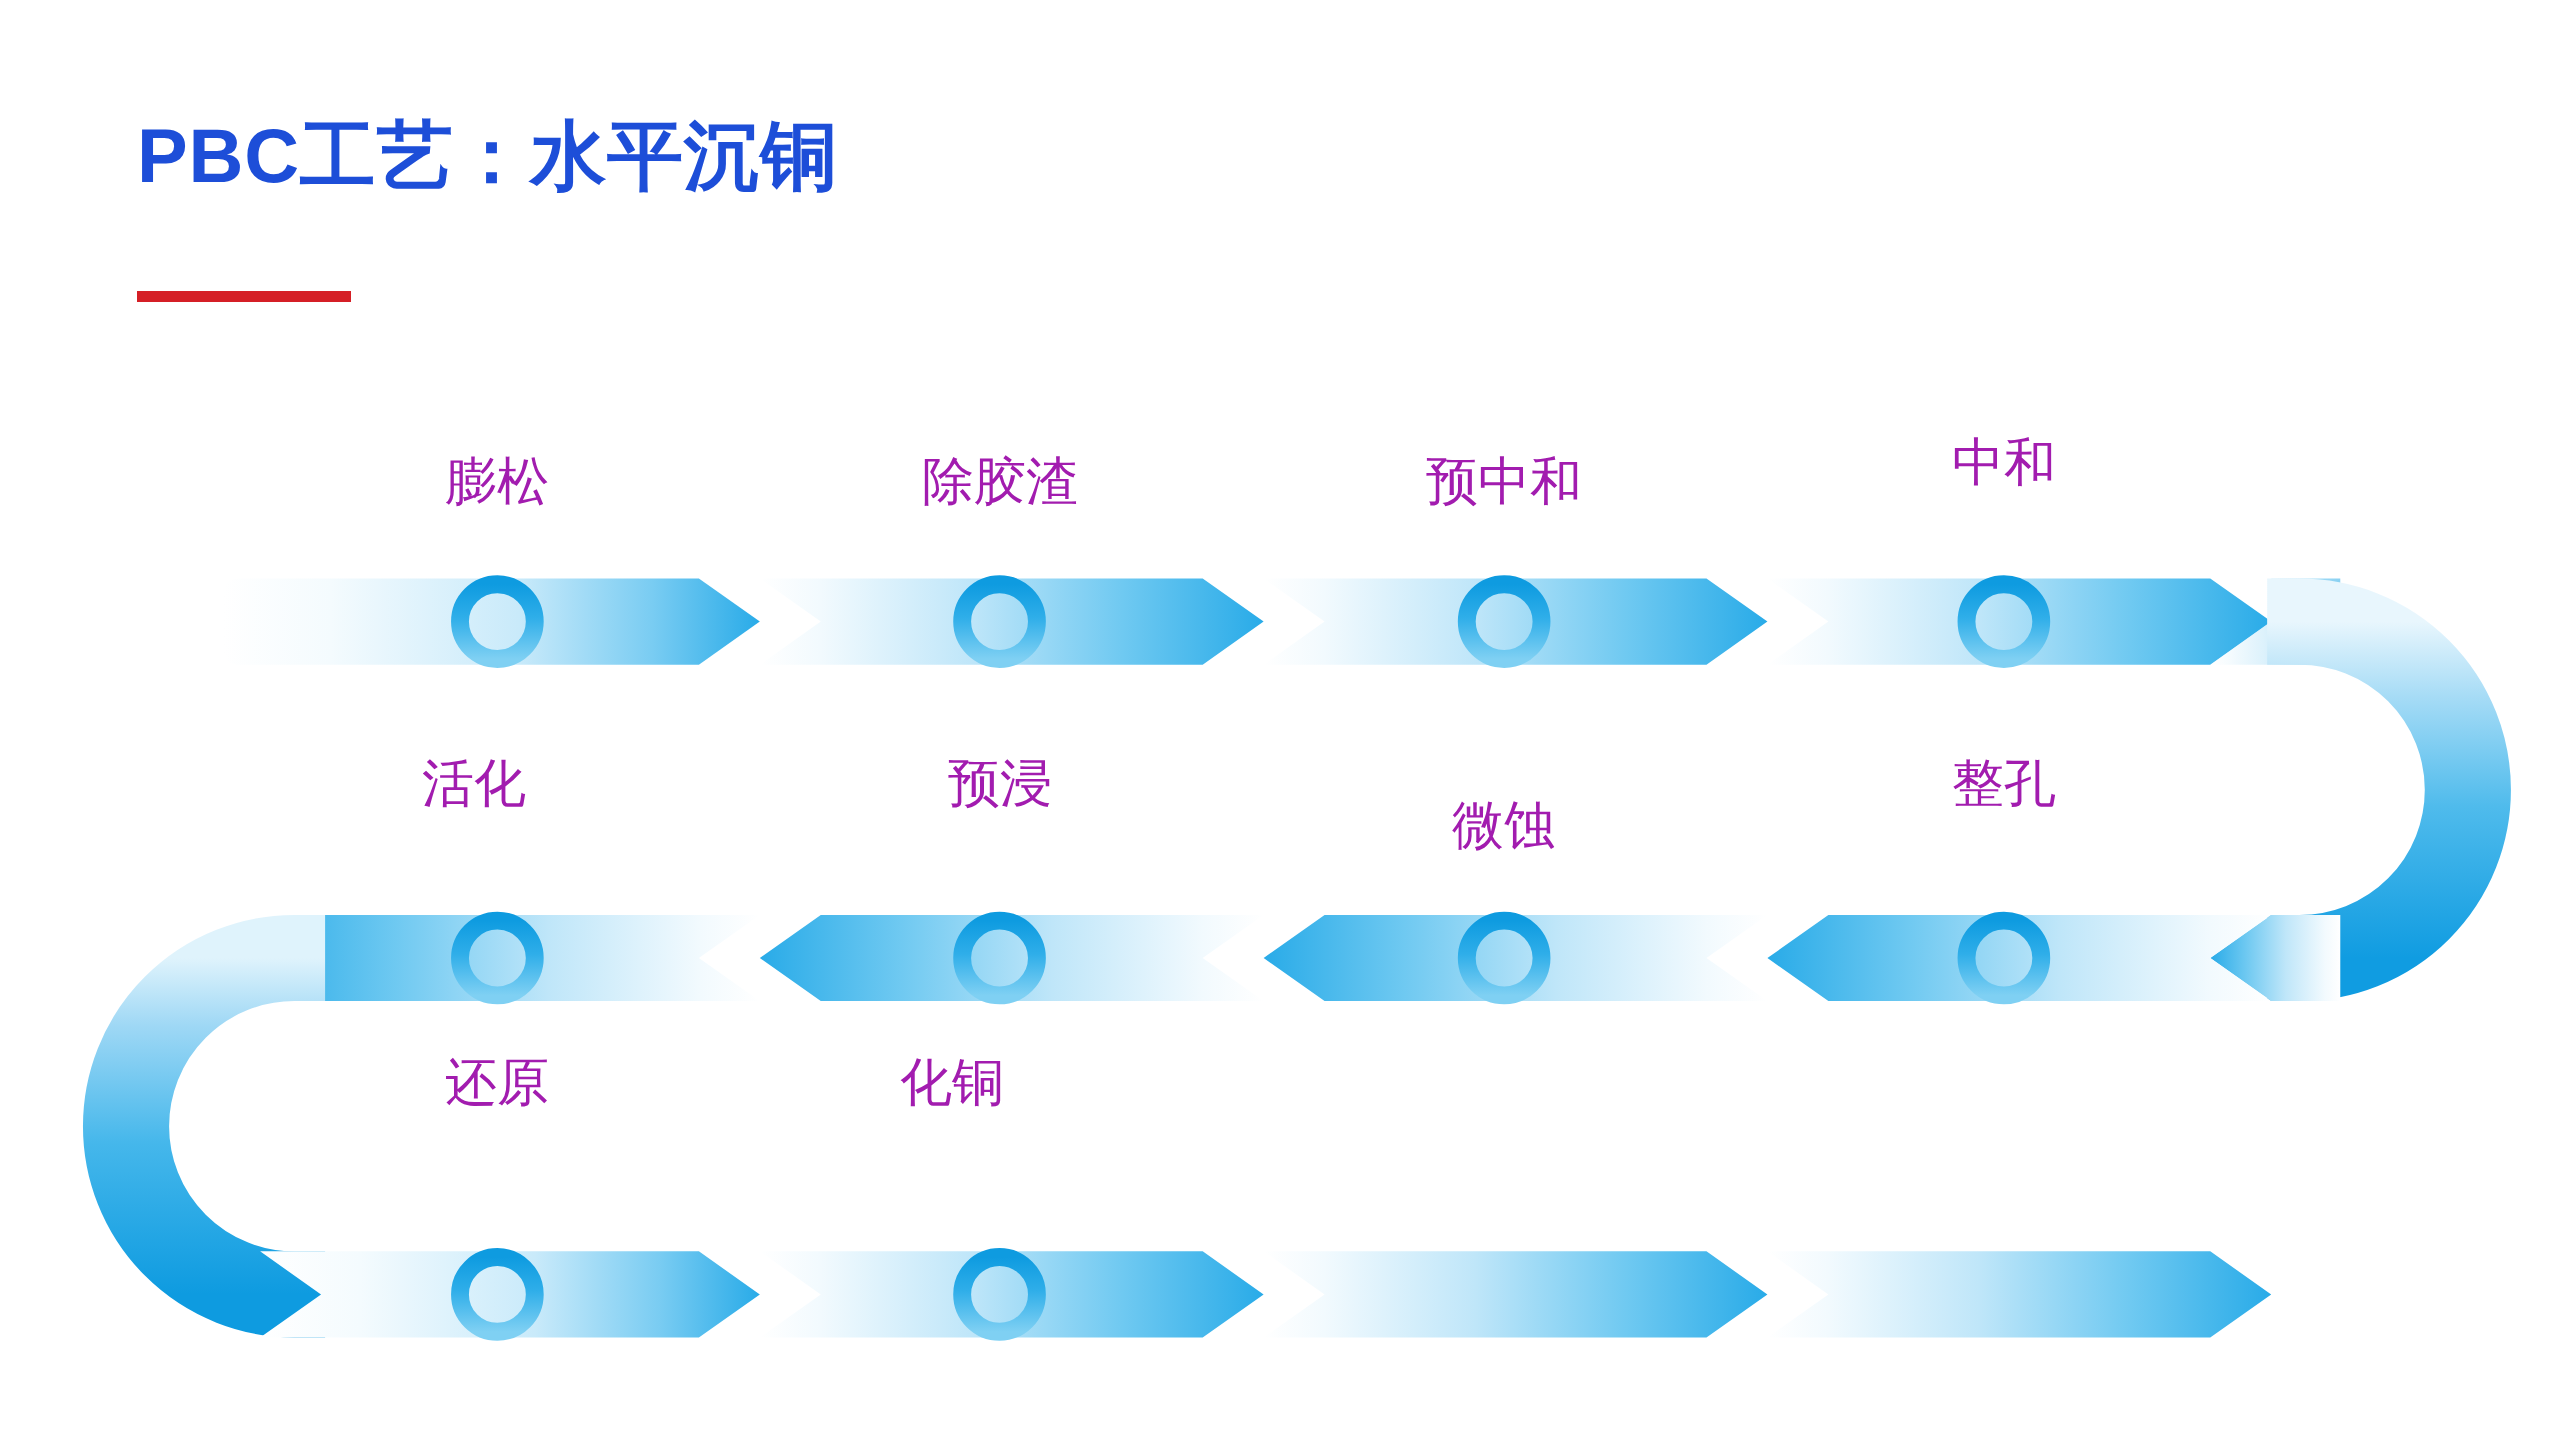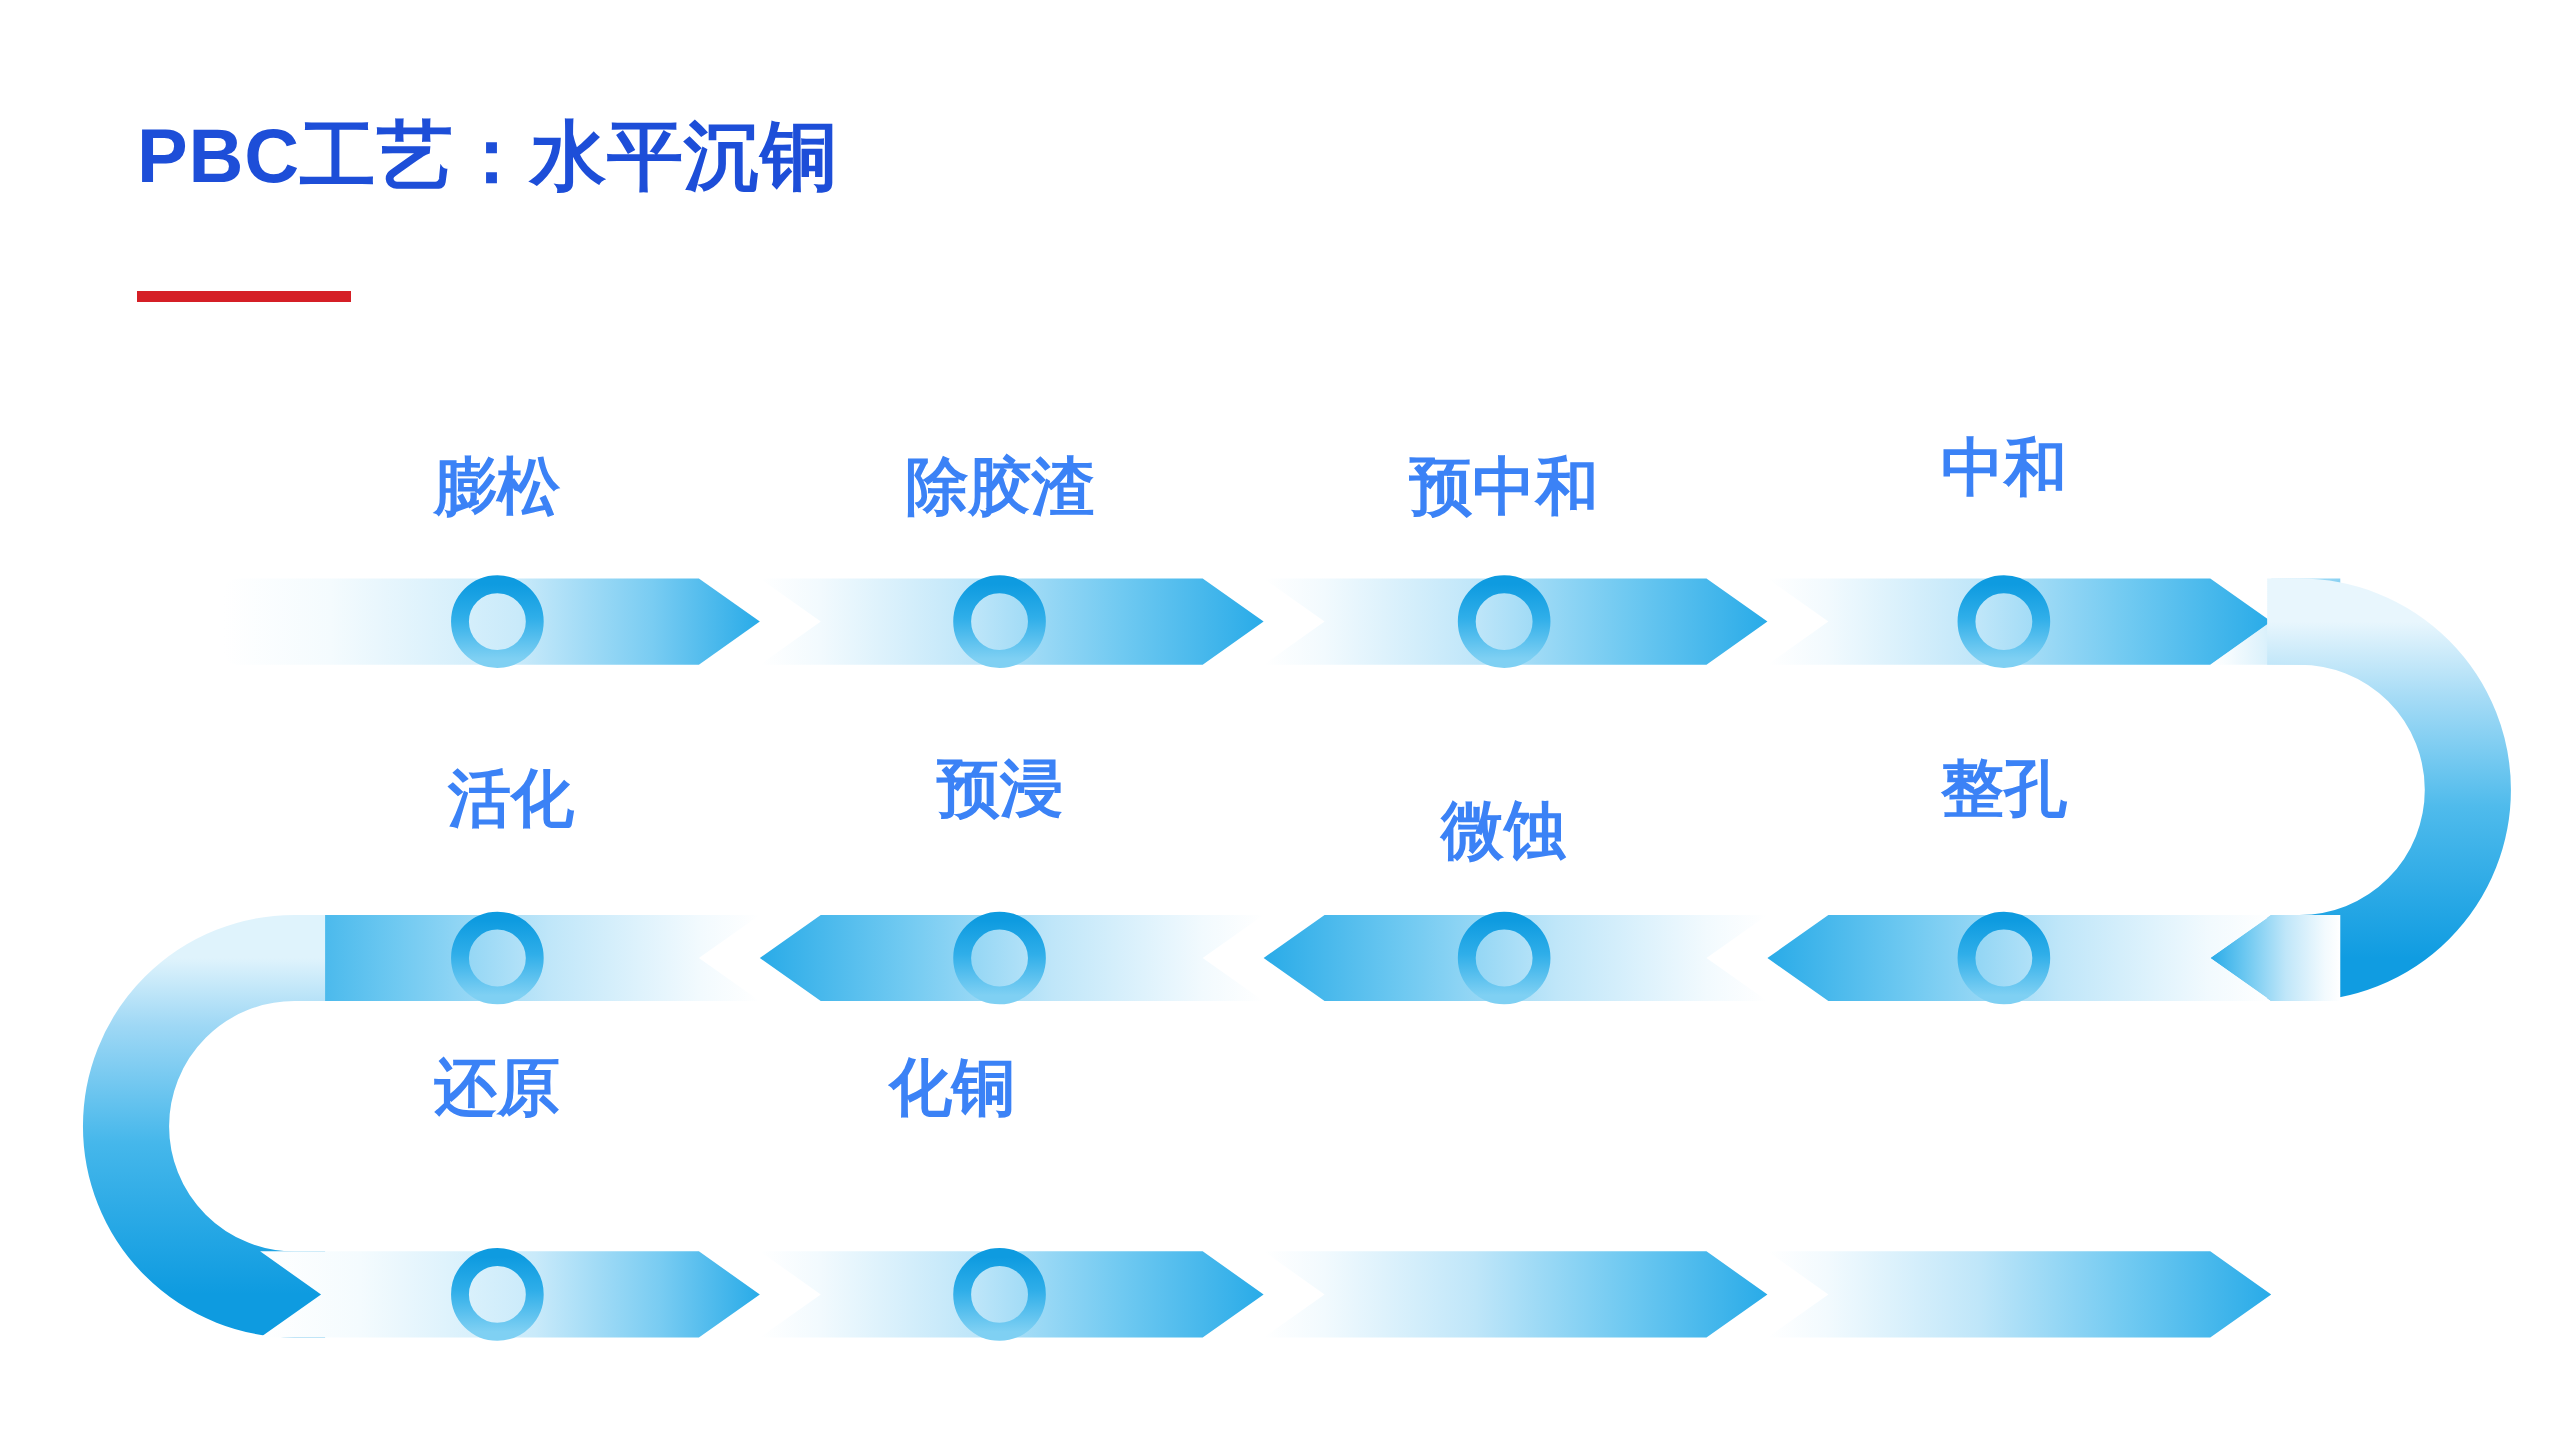--- a/index.html
+++ b/index.html
@@ -50,23 +50,23 @@
   #flow-svg {
     display: block;
     width: 2576px;
     height: 1435px;
   }
 
   
   .step-label {
     position: absolute;
     transform: translateX(-50%);
-    font-size: 63px;
-    font-weight: bold;
-    color: #3b82f6;
+    font-size: 52px;
+    font-weight: normal;
+    color: #a21caf;
     white-space: nowrap;
     line-height: 1;
   }
 </style>
 </head>
 <body>
 
 <div id="title-block">
   <div id="page-title">PBC工艺：水平沉铜</div>
 </div>
@@ -171,20 +171,20 @@
     <circle cx="1230" cy="1593" r="46" fill="none" stroke="url(#gradRing)" stroke-width="22"></circle>
   </g>
 </svg>
 </div>
 
 <div class="step-label" style="left:497px;  top:455px;">膨松</div>
 <div class="step-label" style="left:1000px; top:455px;">除胶渣</div>
 <div class="step-label" style="left:1504px; top:455px;">预中和</div>
 <div class="step-label" style="left:2004px; top:436px;">中和</div>
 
-<div class="step-label" style="left:511px;  top:757px;margin-top:10px;">活化</div>
+<div class="step-label" style="left:474px;  top:757px;">活化</div>
 <div class="step-label" style="left:1000px; top:757px;">预浸</div>
 <div class="step-label" style="left:1504px; top:799px;">微蚀</div>
 <div class="step-label" style="left:2004px; top:757px;">整孔</div>
 
 <div class="step-label" style="left:497px;  top:1056px;">还原</div>
 <div class="step-label" style="left:952px; top:1056px;">化铜</div>
 
 
 </body></html>

